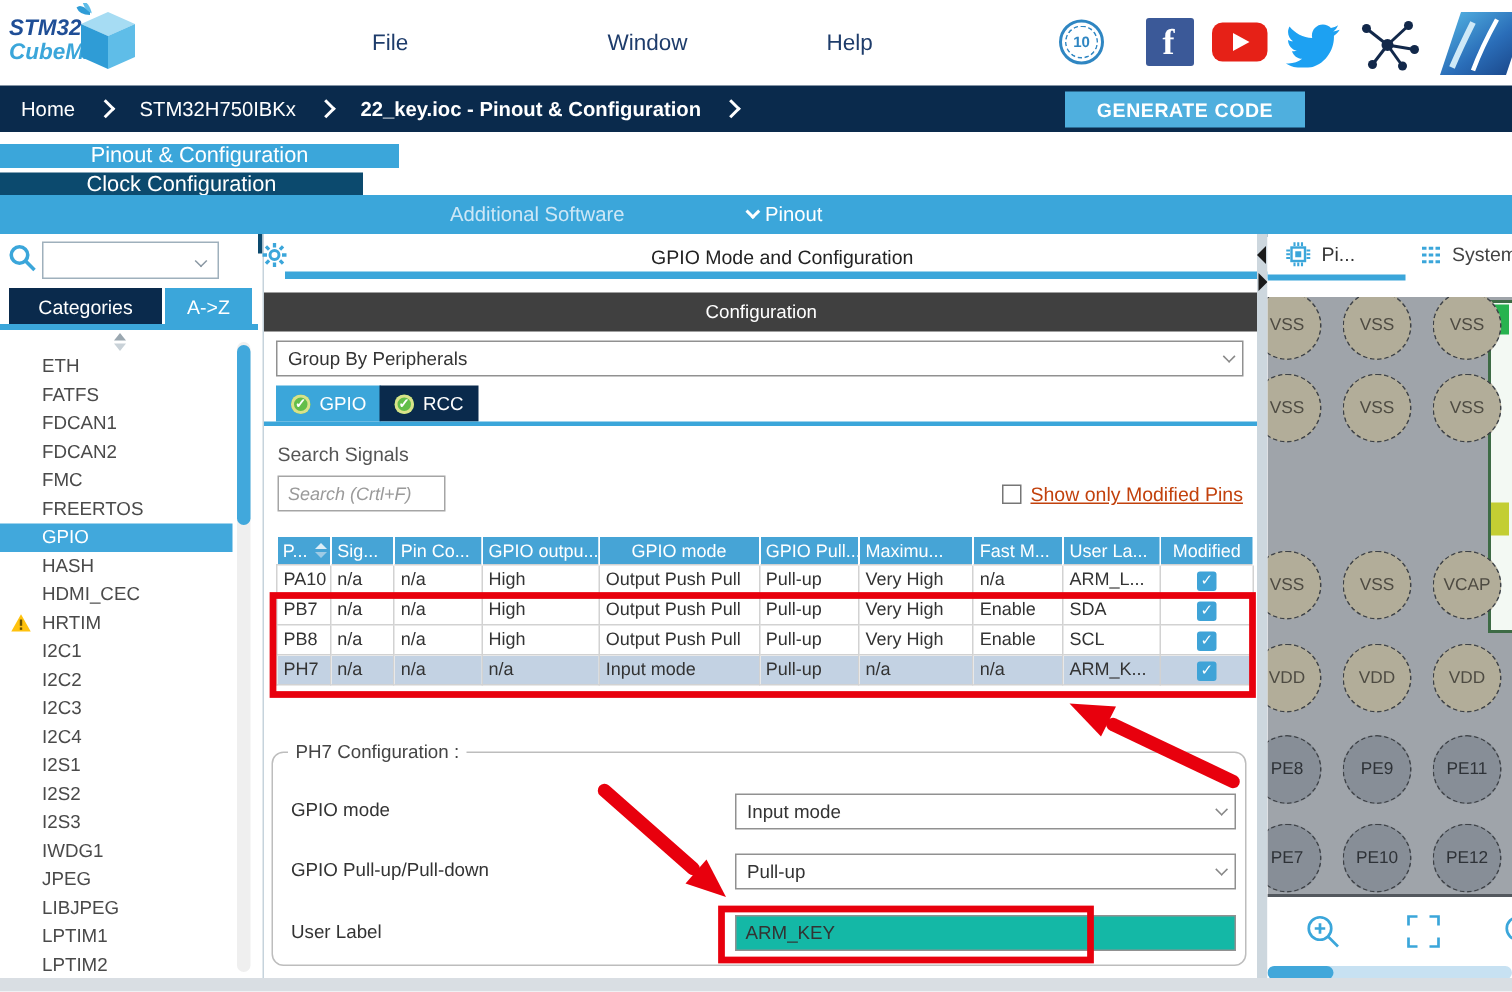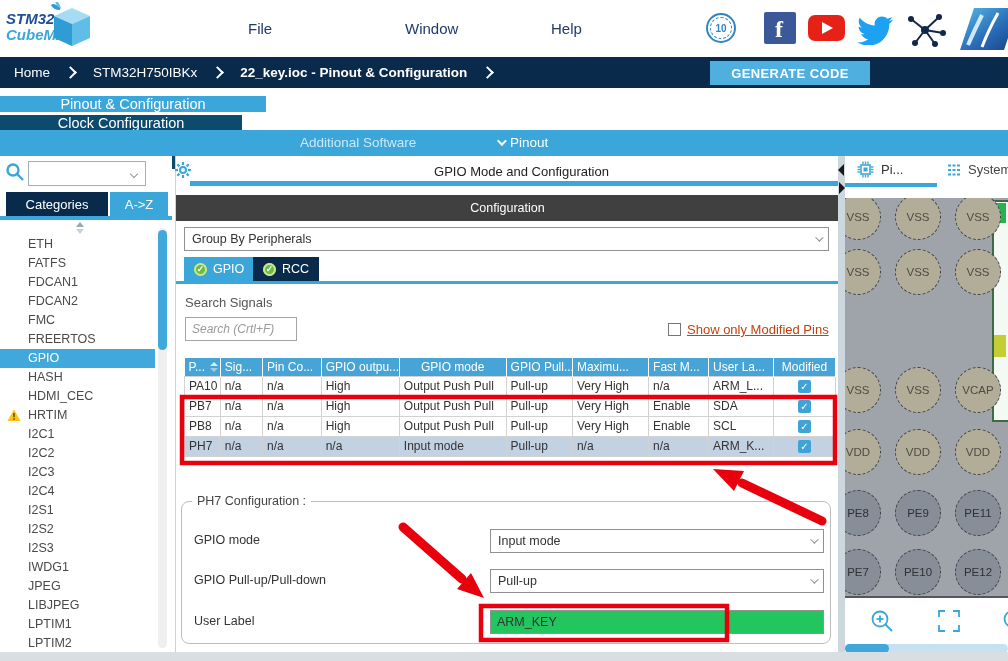--- a/index.html
+++ b/index.html
@@ -98,21 +98,21 @@
   .sort-tris .u { width:0;height:0;border-left:4px solid transparent;border-right:4px solid transparent;border-bottom:4px solid #dcedf7; margin-bottom:2px;}
   .sort-tris .d { width:0;height:0;border-left:4px solid transparent;border-right:4px solid transparent;border-top:4px solid #9fcbe5;}
   .chk { display:inline-block; width:13px; height:13px; background:#3fa3d7; border-radius:2px; color:#fff;
          font-size:10px; line-height:13px; text-align:center; }
   td.center { text-align:center; }
 
   #ph7-box { position:absolute; left:5px; top:345px; width:650px; height:143px; border:1px solid #bdbdbd; border-radius:8px; }
   #ph7-legend { position:absolute; left:10px; top:-8px; background:#fff; padding:0 5px; font-size:12.5px; color:#444; }
   .ph7-label { position:absolute; left:12px; font-size:12.5px; color:#333; }
   .ph7-ctl { left:308px; width:334px; height:24px; }
-  .ph7-input { position:absolute; left:308px; width:334px; height:24px; border:1px solid #919191; background:#22c55e;
+  .ph7-input { position:absolute; left:308px; width:334px; height:24px; border:1px solid #919191; background:#14b8a6;
                font-size:12.5px; color:#333; display:flex; align-items:center; padding:0 6px; }
 
   
   #splitter { position:absolute; left:838px; top:156px; width:7px; height:496px; background:#cdd7de; }
   #splitter .al { position:absolute; left:0; top:8px; width:0;height:0; border-top:6px solid transparent; border-bottom:6px solid transparent; border-right:6px solid #1a1a1a; }
   #splitter .ar { position:absolute; left:1px; top:26px; width:0;height:0; border-top:6px solid transparent; border-bottom:6px solid transparent; border-left:6px solid #1a1a1a; }
 
   
   #right-panel { position:absolute; left:845px; top:156px; width:163px; height:496px; background:#fff; overflow:hidden; }
   #rp-tab-pinout { position:absolute; left:12px; top:5px; display:flex; align-items:center; gap:7px; cursor:pointer; }

